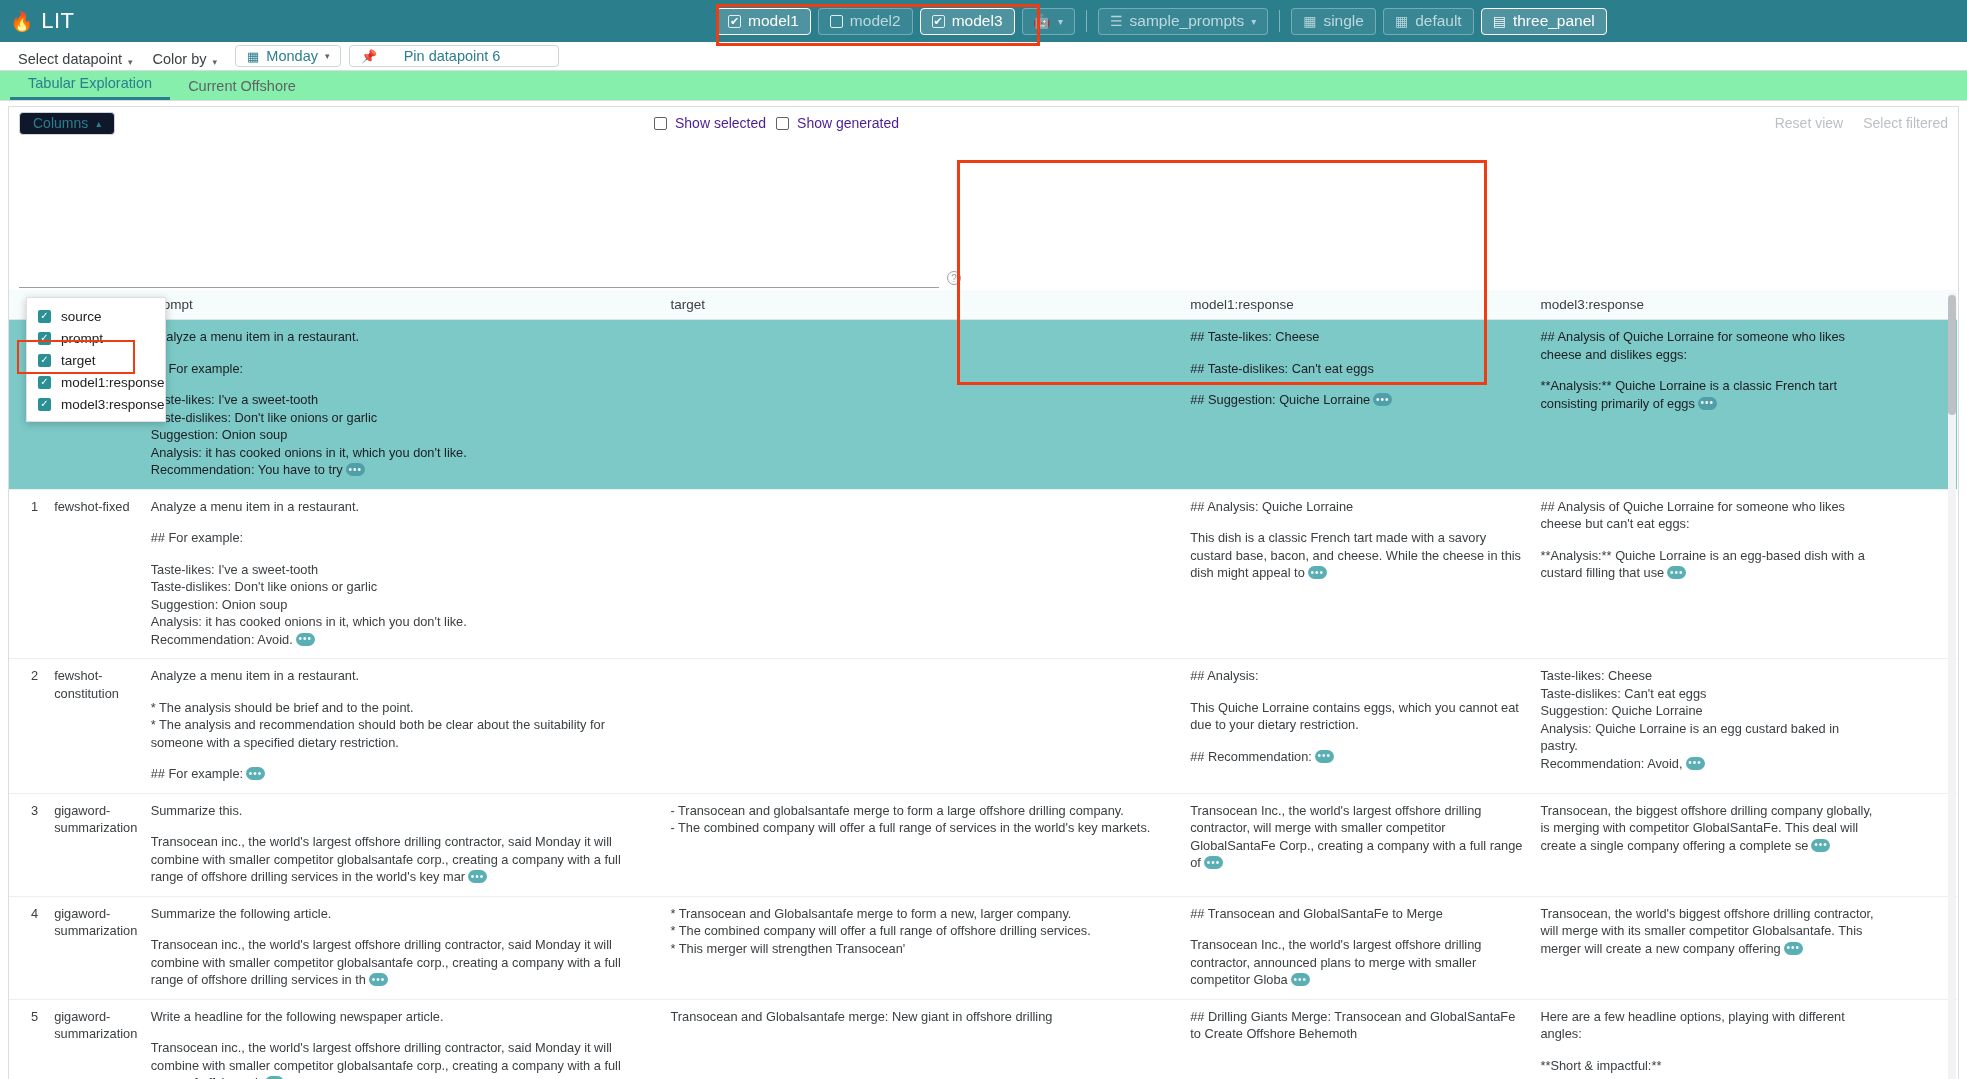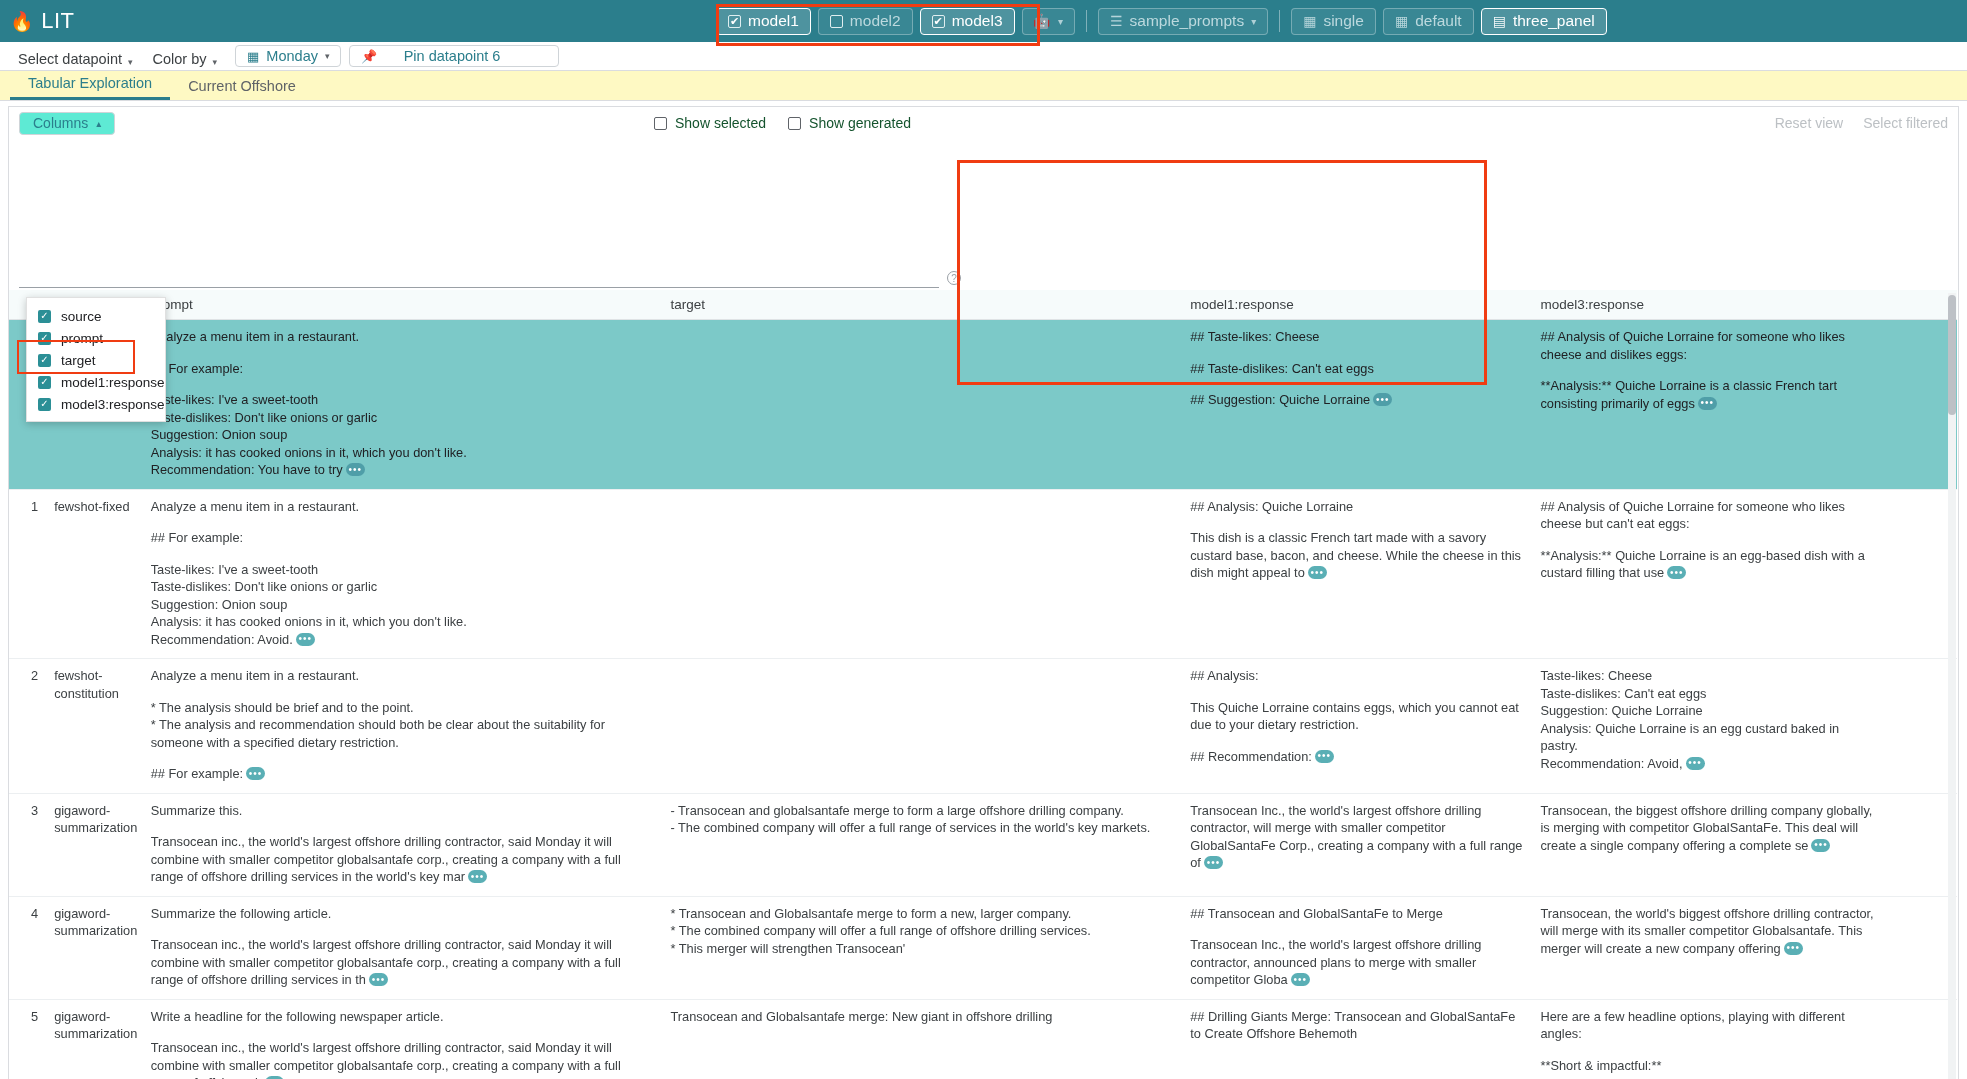--- a/index.html
+++ b/index.html
@@ -96,21 +96,21 @@
   .t2btn.wide { min-width: 210px; justify-content: flex-start; gap: 26px; }
   .t2btn .ic { color: #2b7e8c; font-size: 13px; }
   .t2arrow { font-size: 9px; color: #5f6368; }
 
   
   .tabsrow {
     height: 30px;
     border-bottom: 1px solid #dadce0;
     display: flex; align-items: flex-end;
     padding-left: 10px;
-    background: #fef9c3;
+    background: #86efac;
   }
   .tab {
     font-size: 14.5px; color: #5f6368;
     padding: 0 18px 6px 18px;
     white-space: nowrap;
   }
   .tab.active { color: #2b7e8c; border-bottom: 3px solid #2b7e8c; }
 
   
   .module {
@@ -130,26 +130,26 @@
   .expand-ic { color: #5f6368; font-size: 15px; }
 
   .module-toolbar {
     height: 32px; display: flex; align-items: center;
     padding: 0 10px; position: relative;
   }
   .columns-btn {
     border: 1px solid #cfd4d8; border-radius: 4px;
     height: 23px; padding: 0 13px;
     display: flex; align-items: center; gap: 8px;
-    color: #2b7e8c; font-size: 14px; background: #5eead4;
+    color: #2b7e8c; font-size: 14px; background: #0f172a;
   }
   .center-checks {
     position: absolute; left: 645px; top: 0; height: 32px;
-    display: flex; align-items: center; gap: 22px;
-    font-size: 14px; color: #14532d;
+    display: flex; align-items: center; gap: 10px;
+    font-size: 14px; color: #4c1d95;
   }
   .center-checks label { display: flex; align-items: center; gap: 8px; }
   .sqbox {
     width: 13px; height: 13px; border: 1.5px solid #5f6368; border-radius: 2px;
     display: inline-block;
   }
   .right-btns {
     position: absolute; right: 10px; top: 0; height: 32px;
     display: flex; align-items: center; gap: 20px;
     font-size: 14px; color: #bcc0c4;

